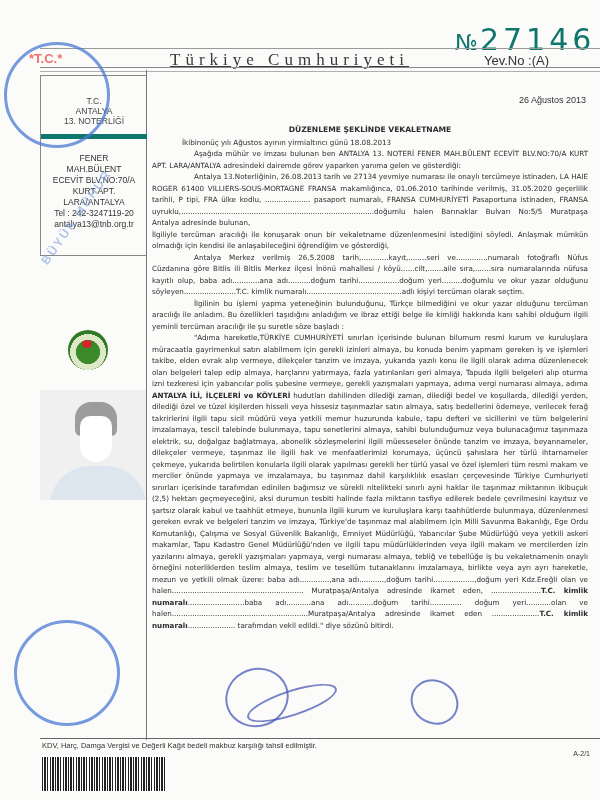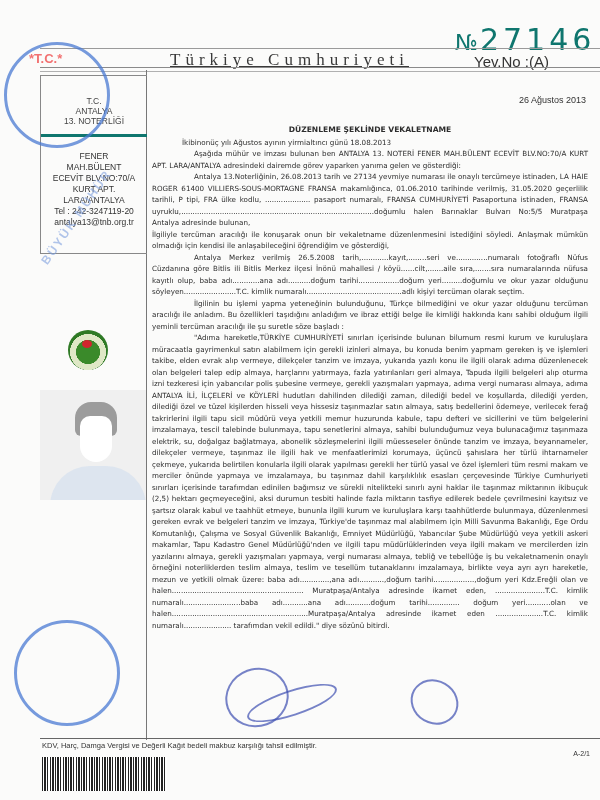--- a/index.html
+++ b/index.html
@@ -13,28 +13,28 @@
     position:absolute; left:455px; top:22px;
     font-family:"DejaVu Sans", sans-serif; font-size:30px; letter-spacing:4px;
     color:#0f766e; font-weight:normal;
   }
   .doc-no .no-sym { font-size:22px; letter-spacing:0; margin-right:2px; }
   .hdr-line-top { position:absolute; left:40px; right:0; top:48px; height:1px; background:#9a9a9a; }
   .hdr-title {
     position:absolute; left:170px; top:50px;
     font-family:"Liberation Serif", serif; font-size:17px; letter-spacing:5px; color:#3a3a3a;text-decoration:underline;
   }
-  .hdr-yevno { position:absolute; left:474px; top:53px; font-size:15px; color:#333; }
+  .hdr-yevno { position:absolute; left:484px; top:53px; font-size:13px; color:#333; }
   .hdr-line-bot { position:absolute; left:40px; right:0; top:67px; height:3px; border-top:1px solid #8a8a8a; border-bottom:1px solid #b0b0b0; }
   .date { position:absolute; right:14px; top:95px; font-size:9px; color:#333; }
 
   
   .left-col { position:absolute; left:40px; top:70px; width:106px; height:670px; border-right:1px solid #777; }
   .left-box { position:absolute; left:40px; top:75px; width:106px; border:1px solid #888; border-right:none; background:transparent; }
-  .lb-cell { border-bottom:3px solid #0f766e; text-align:center; font-size:8.5px; color:#333; }
+  .lb-cell { border-bottom:5px solid #0f766e; text-align:center; font-size:8.5px; color:#333; }
   .lb-cell:last-child { border-bottom:none; }
   .lb-seal { height:58px; position:relative; }
   .lb-seal .t { padding-top:20px; line-height:10px; color:#444; }
   .lb-notary { height:82px; padding-top:10px; line-height:11px; box-sizing:border-box; }
   .lb-blur { display:block; width:60px; height:6px; margin:10px auto 4px; background:#c9c9c9; filter:blur(2px); }
   .lb-blur.w { width:72px; margin-top:2px; }
   .lb-addr { height:116px; padding-top:14px; line-height:11px; box-sizing:border-box; }
 
   .logo { position:absolute; left:68px; top:330px; width:40px; height:40px; border-radius:50%;
     background:radial-gradient(circle at 50% 55%, #3a8a2a 0 40%, #dfe8c6 41% 60%, #2f7a25 61% 100%); }
@@ -43,21 +43,21 @@
   .avatar .hair { position:absolute; left:35px; top:12px; width:42px; height:34px; background:#9c9c9c; border-radius:16px 16px 6px 6px; }
   .avatar .face { position:absolute; left:40px; top:26px; width:32px; height:46px; background:#fff; border-radius:10px 10px 16px 16px; }
   .avatar .body { position:absolute; left:10px; top:76px; width:96px; height:50px; background:#dde5ef; border-radius:40px 40px 0 0; }
 
   
   .main { position:absolute; left:152px; top:124px; width:436px; font-family:"DejaVu Sans", sans-serif; font-size:7.15px; line-height:11.5px; color:#2d2d2d; text-align:justify; }
   .main p { margin:0; }
   .main .ind { text-indent:42px; }
   .main .ind2 { text-indent:30px; }
   .main .title { text-align:center; font-weight:bold; font-size:7.6px; margin-bottom:1px; }
-  .main b { font-weight:normal; }
+  .main b { font-weight:bold; }
 
   .bottom-line { position:absolute; left:40px; right:0; top:738px; height:1px; background:#666; }
   .footer-note { position:absolute; left:42px; top:741px; font-size:7.5px; color:#333; }
   .page-code { position:absolute; right:10px; top:750px; font-size:7px; color:#333; }
   .barcode { position:absolute; left:42px; top:757px; width:125px; height:34px;
     background:repeating-linear-gradient(90deg,#222 0 1px,#fff 1px 2px,#222 2px 4px,#fff 4px 5px,#222 5px 6px,#fff 6px 8px,#222 8px 9px,#fff 9px 10px,#222 10px 12px,#fff 12px 13px); }
 
   
   .stamp { position:absolute; border:3px solid #4a7ad3; border-radius:50%; opacity:.75; }
   .stamp-top { left:4px; top:42px; width:100px; height:100px; }

